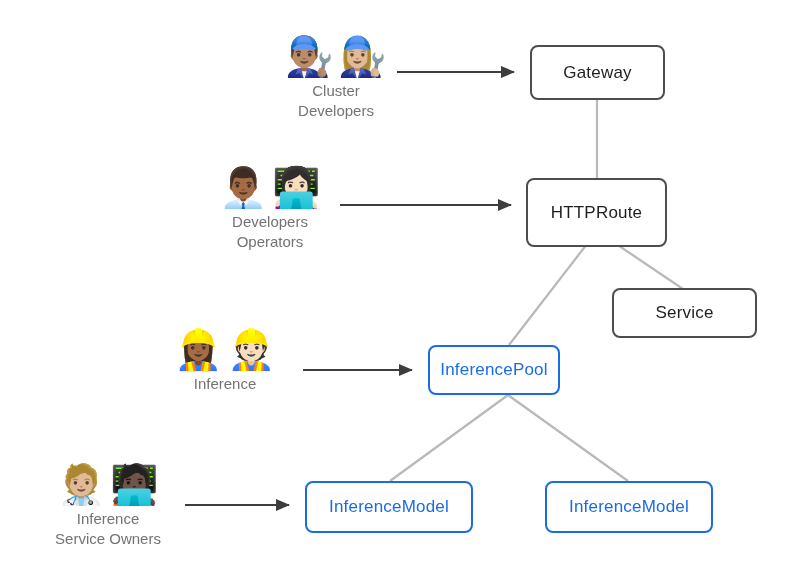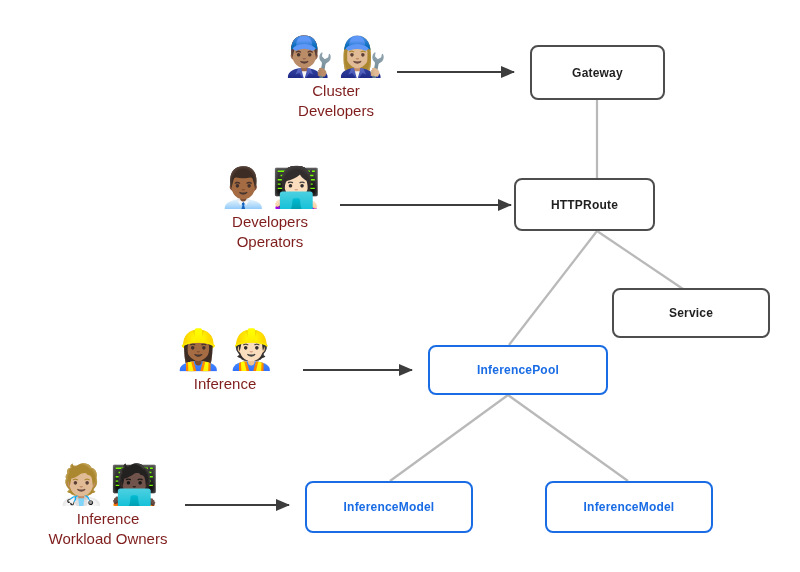--- a/index.html
+++ b/index.html
@@ -27,43 +27,43 @@
   #ah path{fill:var(--arrow-dark);}
   .node{
     position:absolute;
     background:#fff;
     border:2.5px solid var(--node-border-dark);
     border-radius:8px;
     display:flex;align-items:center;justify-content:center;
   }
   .node.blue{border:2px solid var(--accent-blue);}
   .node-label{
-    font-weight:bold;
-    font-size:12px;
+    font-weight:normal;
+    font-size:17px;
     color:var(--node-text-dark);
     letter-spacing:.2px;
     white-space:nowrap;
   }
   .node.blue .node-label{color:var(--accent-blue);}
   .actor{
     position:absolute;
     width:160px;
     display:flex;flex-direction:column;align-items:center;
     text-align:center;
   }
   .emoji-row{
     display:flex;align-items:flex-end;justify-content:center;
     gap:5px;height:47px;margin-bottom:1px;
   }
   .emoji{
     font-size:39px;line-height:47px;
     font-family:"Liberation Sans","DejaVu Sans",sans-serif;
   }
   .actor-label{
-    font-size:15px;line-height:20px;color:#7f1d1d;
+    font-size:15px;line-height:20px;color:#737373;
   }
   .actor-label span{display:block;}
 </style>
 </head>
 <body>
 
 <div class="canvas">
 
   <svg class="edges" viewBox="0 0 800 572" xmlns="http://www.w3.org/2000/svg">
     <defs>
@@ -81,29 +81,29 @@
     <line class="arrow-line" x1="397" y1="72" x2="514" y2="72" marker-end="url(#ah)"></line>
     <line class="arrow-line" x1="340" y1="205" x2="511" y2="205" marker-end="url(#ah)"></line>
     <line class="arrow-line" x1="303" y1="370" x2="412" y2="370" marker-end="url(#ah)"></line>
     <line class="arrow-line" x1="185" y1="505" x2="289" y2="505" marker-end="url(#ah)"></line>
   </svg>
 
   <div class="node dark" style="left:530px;top:45px;width:135px;height:55px">
     <span class="node-label">Gateway</span>
   </div>
 
-  <div class="node dark" style="left:514px;top:178px;width:141px;height:53px">
+  <div class="node dark" style="left:526px;top:178px;width:141px;height:69px">
     <span class="node-label">HTTPRoute</span>
   </div>
 
-  <div class="node dark" style="left:612px;top:288px;width:158px;height:50px">
+  <div class="node dark" style="left:612px;top:288px;width:145px;height:50px">
     <span class="node-label">Service</span>
   </div>
 
-  <div class="node blue" style="left:428px;top:345px;width:180px;height:50px">
+  <div class="node blue" style="left:428px;top:345px;width:132px;height:50px">
     <span class="node-label">InferencePool</span>
   </div>
 
   <div class="node blue" style="left:305px;top:481px;width:168px;height:52px">
     <span class="node-label">InferenceModel</span>
   </div>
 
   <div class="node blue" style="left:545px;top:481px;width:168px;height:52px">
     <span class="node-label">InferenceModel</span>
   </div>
@@ -140,17 +140,17 @@
     </div>
   </div>
 
   <div class="actor" style="left:28px;top:461px">
     <div class="emoji-row">
       <span class="emoji">🧑🏼‍⚕️</span>
       <span class="emoji">🧑🏿‍💻</span>
     </div>
     <div class="actor-label">
       <span>Inference</span>
-      <span>Workload Owners</span>
+      <span>Service Owners</span>
     </div>
   </div>
 
 </div>
 
 </body></html>

